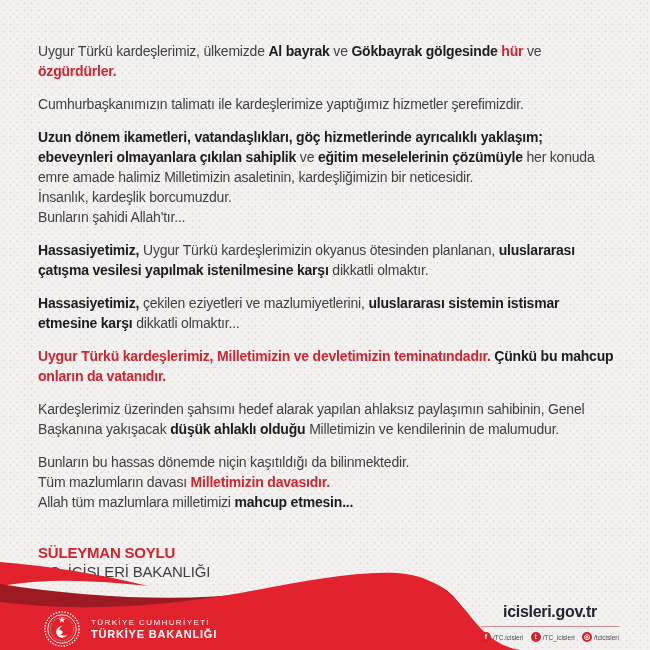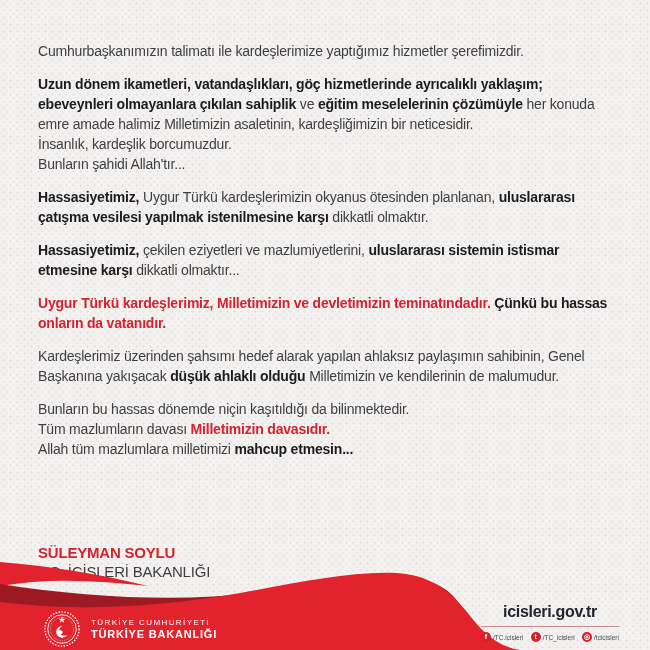--- a/index.html
+++ b/index.html
@@ -46,25 +46,26 @@
     display:inline-block;
   }
   .social-handle{font-size:6.5px;color:#4a4a4a;margin-left:2px;letter-spacing:0;}
 </style>
 </head>
 <body>
 
 <div class="texture"></div>
 
 <div class="statement">
+    <p class="para"><span class="s-r">Uygur Türkü kardeşlerimiz, ülkemizde </span><span class="s-b">Al bayrak</span><span class="s-r"> ve </span><span class="s-b">Gökbayrak gölgesinde</span><span class="s-r"> </span><span class="s-rb">hür</span><span class="s-r"> ve</span><br><span class="s-rb">özgürdürler.</span></p>
     <p class="para"><span class="s-r">Cumhurbaşkanımızın talimatı ile kardeşlerimize yaptığımız hizmetler şerefimizdir.</span></p>
     <p class="para"><span class="s-b">Uzun dönem ikametleri, vatandaşlıkları, göç hizmetlerinde ayrıcalıklı yaklaşım;</span><br><span class="s-b">ebeveynleri olmayanlara çıkılan sahiplik</span><span class="s-r"> ve </span><span class="s-b">eğitim meselelerinin çözümüyle</span><span class="s-r"> her konuda</span><br><span class="s-r">emre amade halimiz Milletimizin asaletinin, kardeşliğimizin bir neticesidir.</span><br><span class="s-r">İnsanlık, kardeşlik borcumuzdur.</span><br><span class="s-r">Bunların şahidi Allah'tır...</span></p>
     <p class="para"><span class="s-b">Hassasiyetimiz,</span><span class="s-r"> Uygur Türkü kardeşlerimizin okyanus ötesinden planlanan, </span><span class="s-b">uluslararası</span><br><span class="s-b">çatışma vesilesi yapılmak istenilmesine karşı</span><span class="s-r"> dikkatli olmaktır.</span></p>
     <p class="para"><span class="s-b">Hassasiyetimiz,</span><span class="s-r"> çekilen eziyetleri ve mazlumiyetlerini, </span><span class="s-b">uluslararası sistemin istismar</span><br><span class="s-b">etmesine karşı</span><span class="s-r"> dikkatli olmaktır...</span></p>
-    <p class="para"><span class="s-rb">Uygur Türkü kardeşlerimiz, Milletimizin ve devletimizin teminatındadır.</span><span class="s-b"> Çünkü bu hassas</span><br><span class="s-rb">onların da vatanıdır.</span></p>
+    <p class="para"><span class="s-rb">Uygur Türkü kardeşlerimiz, Milletimizin ve devletimizin teminatındadır.</span><span class="s-b"> Çünkü bu mahcup</span><br><span class="s-rb">onların da vatanıdır.</span></p>
     <p class="para"><span class="s-r">Kardeşlerimiz üzerinden şahsımı hedef alarak yapılan ahlaksız paylaşımın sahibinin, Genel</span><br><span class="s-r">Başkanına yakışacak </span><span class="s-b">düşük ahlaklı olduğu</span><span class="s-r"> Milletimizin ve kendilerinin de malumudur.</span></p>
     <p class="para"><span class="s-r">Bunların bu hassas dönemde niçin kaşıtıldığı da bilinmektedir.</span><br><span class="s-r">Tüm mazlumların davası </span><span class="s-rb">Milletimizin davasıdır.</span><br><span class="s-r">Allah tüm mazlumlara milletimizi </span><span class="s-b">mahcup etmesin...</span></p>
   </div>
 
 <div class="signature">
   <div class="sig-name">SÜLEYMAN SOYLU</div>
   <div class="sig-title">T.C. İÇİŞLERİ BAKANLIĞI</div>
 </div>
 
 <svg class="wave-svg" viewBox="0 0 650 100" preserveAspectRatio="none">

